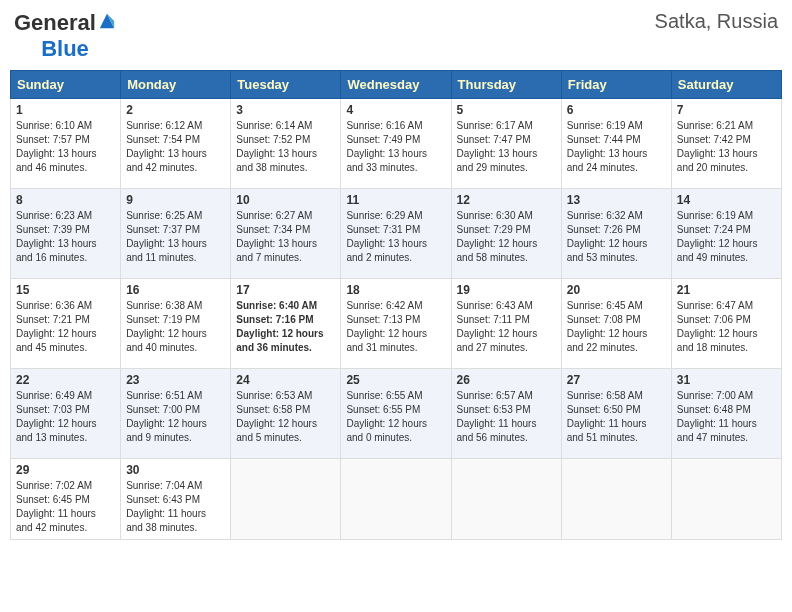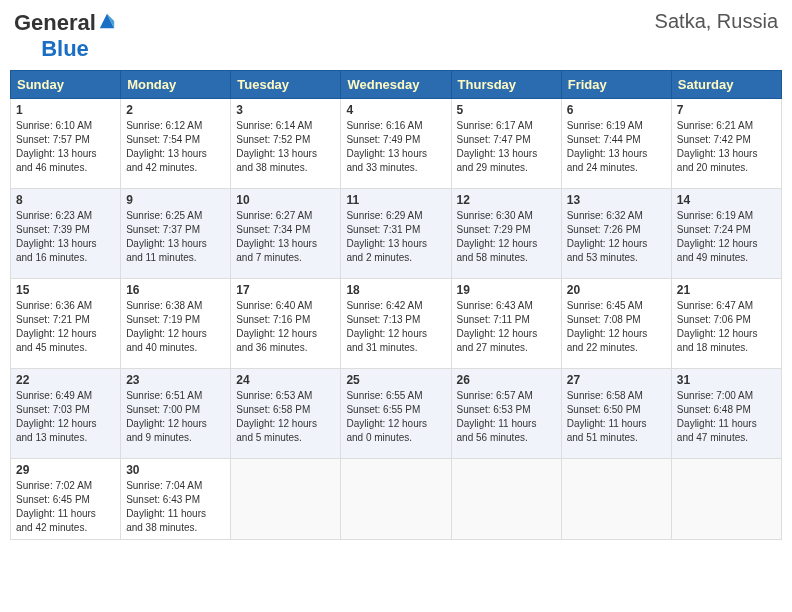--- a/index.html
+++ b/index.html
@@ -245,21 +245,21 @@
         </td>
         <td>
           <div class="day-num">16</div>
           <div class="day-info" style="white-space: pre-line;">Sunrise: 6:38 AM
 Sunset: 7:19 PM
 Daylight: 12 hours
 and 40 minutes.</div>
         </td>
         <td>
           <div class="day-num">17</div>
-          <div class="day-info" style="white-space: pre-line;">Sunrise: 6:40 AM
+          <div class="day-info" style="white-space: pre-line; font-weight: bold;">Sunrise: 6:40 AM
 Sunset: 7:16 PM
 Daylight: 12 hours
 and 36 minutes.</div>
         </td>
         <td>
           <div class="day-num">18</div>
           <div class="day-info" style="white-space: pre-line;">Sunrise: 6:42 AM
 Sunset: 7:13 PM
 Daylight: 12 hours
 and 31 minutes.</div>

